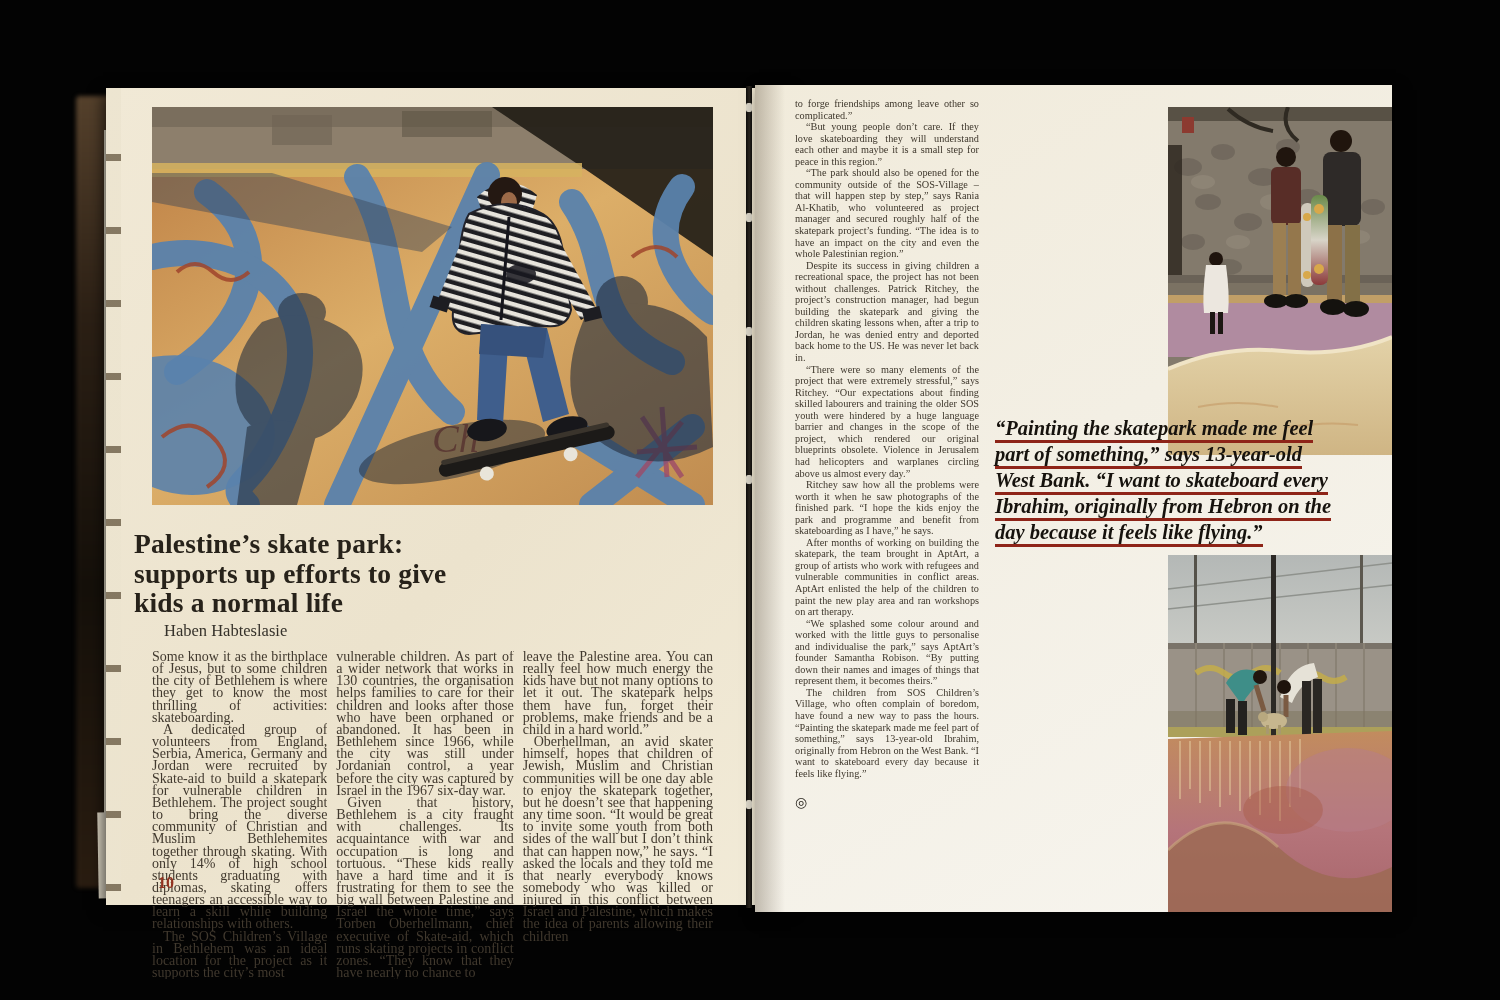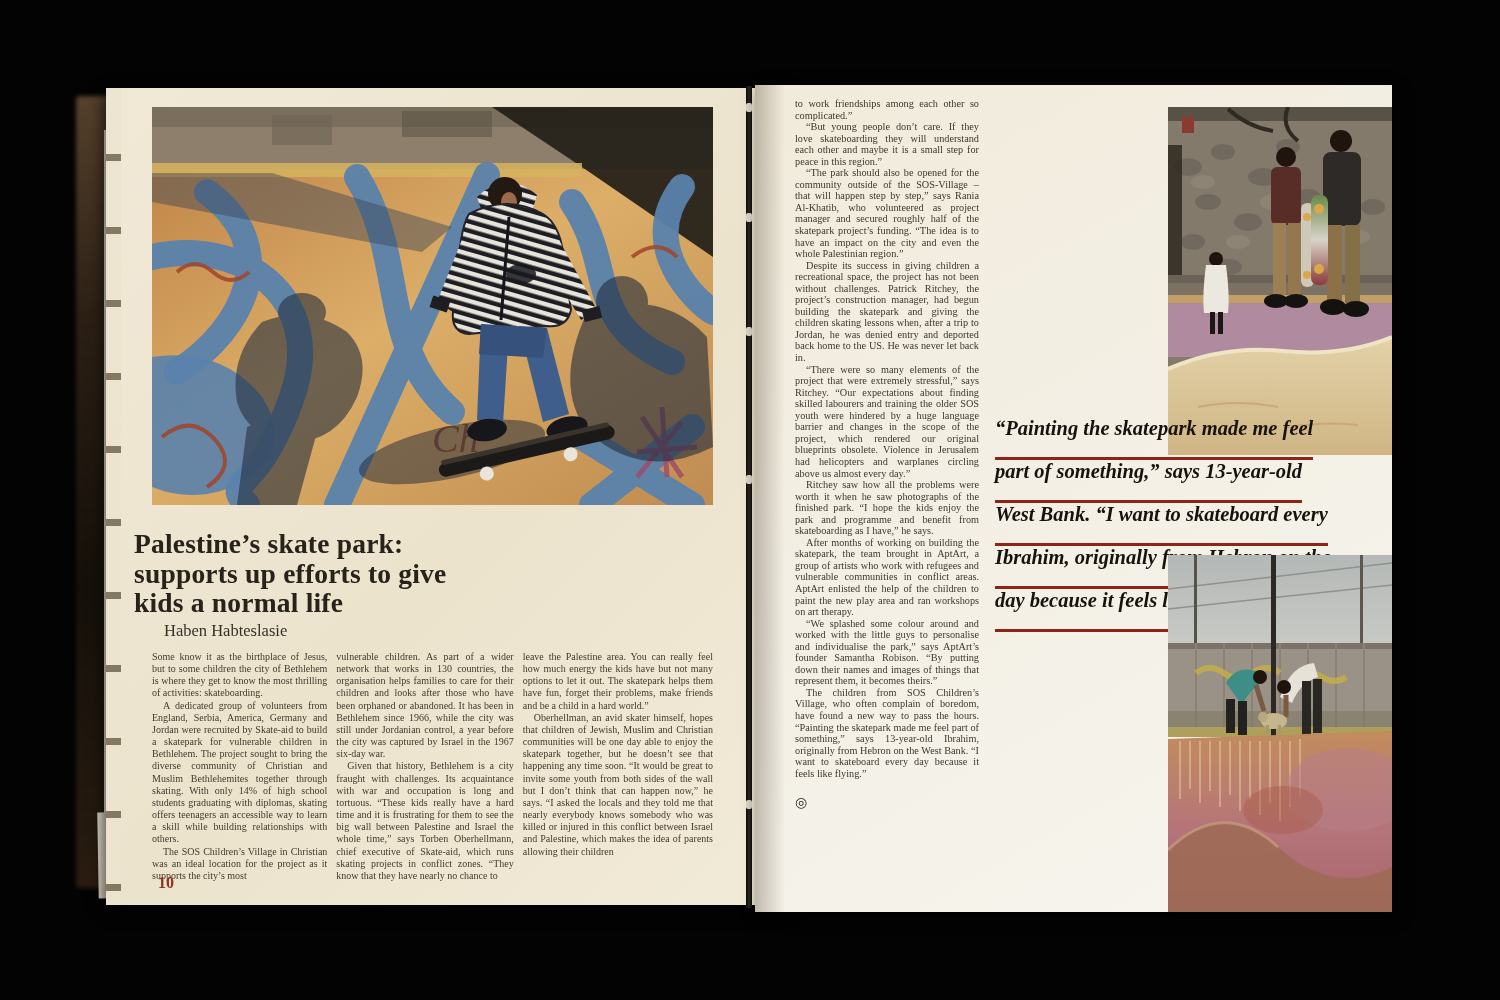--- a/index.html
+++ b/index.html
@@ -32,41 +32,41 @@
   .spine{position:absolute;left:746px;top:86px;width:6px;height:822px;
     background:linear-gradient(90deg,#0d0c0a,#2b2620 55%,#0f0e0c);}
   .thread{position:absolute;left:0;width:6px;height:9px;background:#d9d4c6;border-radius:2px;}
 
   
   .main-photo{position:absolute;left:46px;top:19px;width:561px;height:398px;display:block;}
   .headline{position:absolute;left:28px;top:441px;width:500px;color:#27221a;
     font-weight:bold;font-size:27.5px;line-height:29.5px;letter-spacing:.2px;}
   .byline{position:absolute;left:46px;top:533px;font-size:16.5px;color:#35312a;margin-left:12px;}
   .columns{position:absolute;left:46px;top:563px;width:561px;display:flex;gap:9px;}
-  .col{font-size:10px;line-height:12.15px;text-align:justify;color:#41392e;
+  .col{font-size:14px;line-height:12.15px;text-align:justify;color:#41392e;
     overflow:hidden;hyphens:auto;}
   .col-1{width:176px;}.col-2{width:178px;}.col-3{width:191px;}
   .col p{margin:0;}
   .col p.indent{text-indent:11px;}
   .folio{position:absolute;left:52px;top:786px;font-size:16px;font-weight:bold;color:#93321f;}
 
   
   .rp-column{position:absolute;left:40px;top:13px;width:184px;font-size:10.25px;
     line-height:11.55px;text-align:justify;color:#3e372c;hyphens:auto;}
   .rp-column p{margin:0;}
   .rp-column p.indent{text-indent:11px;}
   .end-mark{margin-top:18px;font-size:14px;color:#2c2822;text-align:left;}
 
   .photo-top{position:absolute;left:413px;top:22px;width:224px;height:348px;display:block;}
   .photo-bottom{position:absolute;left:413px;top:470px;width:224px;height:357px;display:block;}
 
   .pull-quote{position:absolute;left:240px;top:333px;width:400px;}
   .pq-line{margin:0 0 1px 0;}
   .pq-line span{display:inline-block;font-size:20.5px;line-height:21px;font-weight:bold;
-    font-style:italic;color:#16120d;border-bottom:3.5px solid #8e2418;padding-bottom:18px;}
+    font-style:italic;color:#16120d;border-bottom:3.5px solid #8e2418;padding-bottom:1px;}
 </style>
 </head>
 <body>
 
 <div class="stage">
 
   <div class="edge-strip"></div>
   <div class="under-page up2"></div>
   <div class="under-page up1"></div>
 
@@ -158,21 +158,21 @@
         <div class="headline-line"><span>Palestine’s skate park:</span></div>
         <div class="headline-line"><span>supports up efforts to give</span></div>
         <div class="headline-line"><span>kids a normal life</span></div>
       </div>
     <div class="byline">Haben Habteslasie</div>
 
     <div class="columns">
       <div class="col col-1">
           <p>Some know it as the birthplace of Jesus, but to some children the city of Bethlehem is where they get to know the most thrilling of activities: skateboarding.</p>
           <p class="indent">A dedicated group of volunteers from England, Serbia, America, Germany and Jordan were recruited by Skate-aid to build a skatepark for vulnerable children in Bethlehem. The project sought to bring the diverse community of Christian and Muslim Bethlehemites together through skating. With only 14% of high school students graduating with diplomas, skating offers teenagers an accessible way to learn a skill while building relationships with others.</p>
-          <p class="indent">The SOS Children’s Village in Christian was an ideal location for the project as it supports the city’s most</p>
+          <p class="indent">The SOS Children’s Village in Bethlehem was an ideal location for the project as it supports the city’s most</p>
         </div>
       <div class="col col-2">
           <p>vulnerable children. As part of a wider network that works in 130 countries, the organisation helps families to care for their children and looks after those who have been orphaned or abandoned. It has been in Bethlehem since 1966, while the city was still under Jordanian control, a year before the city was captured by Israel in the 1967 six-day war.</p>
           <p class="indent">Given that history, Bethlehem is a city fraught with challenges. Its acquaintance with war and occupation is long and tortuous. “These kids really have a hard time and it is frustrating for them to see the big wall between Palestine and Israel the whole time,” says Torben Oberhellmann, chief executive of Skate-aid, which runs skating projects in conflict zones. “They know that they have nearly no chance to</p>
         </div>
       <div class="col col-3">
           <p>leave the Palestine area. You can really feel how much energy the kids have but not many options to let it out. The skatepark helps them have fun, forget their problems, make friends and be a child in a hard world.”</p>
           <p class="indent">Oberhellman, an avid skater himself, hopes that children of Jewish, Muslim and Christian communities will be one day able to enjoy the skatepark together, but he doesn’t see that happening any time soon. “It would be great to invite some youth from both sides of the wall but I don’t think that can happen now,” he says. “I asked the locals and they told me that nearly everybody knows somebody who was killed or injured in this conflict between Israel and Palestine, which makes the idea of parents allowing their children</p>
         </div>
     </div>
@@ -185,21 +185,21 @@
     <div class="thread" style="top:127px"></div>
     <div class="thread" style="top:241px"></div>
     <div class="thread" style="top:389px"></div>
     <div class="thread" style="top:714px"></div>
   </div>
 
   <div class="page right-page">
 
     <div class="rp-column">
       <div>
-          <p>to work friendships among each other so complicated.”</p>
+          <p>to forge friendships among leave other so complicated.”</p>
           <p class="indent">“But young people don’t care. If they love skateboarding they will understand each other and maybe it is a small step for peace in this region.”</p>
           <p class="indent">“The park should also be opened for the community outside of the SOS-Village – that will happen step by step,” says Rania Al-Khatib, who volunteered as project manager and secured roughly half of the skatepark project’s funding. “The idea is to have an impact on the city and even the whole Palestinian region.”</p>
           <p class="indent">Despite its success in giving children a recreational space, the project has not been without challenges. Patrick Ritchey, the project’s construction manager, had begun building the skatepark and giving the children skating lessons when, after a trip to Jordan, he was denied entry and deported back home to the US. He was never let back in.</p>
           <p class="indent">“There were so many elements of the project that were extremely stressful,” says Ritchey. “Our expectations about finding skilled labourers and training the older SOS youth were hindered by a huge language barrier and changes in the scope of the project, which rendered our original blueprints obsolete. Violence in Jerusalem had helicopters and warplanes circling above us almost every day.”</p>
           <p class="indent">Ritchey saw how all the problems were worth it when he saw photographs of the finished park. “I hope the kids enjoy the park and programme and benefit from skateboarding as I have,” he says.</p>
           <p class="indent">After months of working on building the skatepark, the team brought in AptArt, a group of artists who work with refugees and vulnerable communities in conflict areas. AptArt enlisted the help of the children to paint the new play area and ran workshops on art therapy.</p>
           <p class="indent">“We splashed some colour around and worked with the little guys to personalise and individualise the park,” says AptArt’s founder Samantha Robison. “By putting down their names and images of things that represent them, it becomes theirs.”</p>
           <p class="indent">The children from SOS Children’s Village, who often complain of boredom, have found a new way to pass the hours. “Painting the skatepark made me feel part of something,” says 13-year-old Ibrahim, originally from Hebron on the West Bank. “I want to skateboard every day because it feels like flying.”</p>
         </div>
       <div class="end-mark">◎</div>

